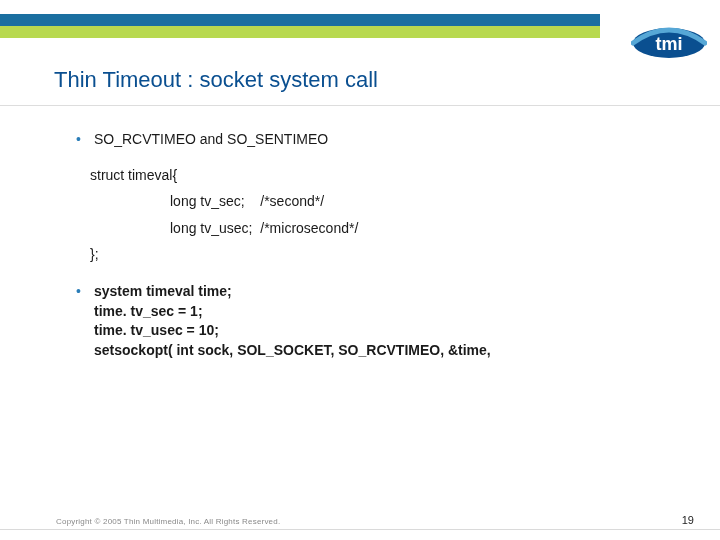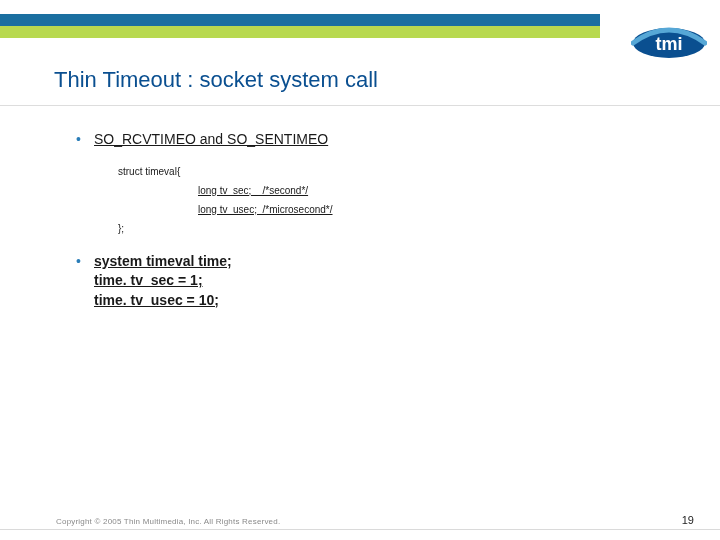--- a/index.html
+++ b/index.html
@@ -80,39 +80,38 @@
   ul.bullets {
     list-style: none;
     margin: 0;
     padding: 0;
   }
   ul.bullets li {
     position: relative;
     padding-left: 24px;
     margin-bottom: 10px;
     line-height: 1.4;
-    text-decoration: underline;
   }
   ul.bullets li::before {
     content: "•";
     position: absolute;
     left: 6px;
     top: 0;
     color: #2a7db8;
     font-size: 14px;
   }
 
   .code-block {
-    margin-left: 48px;
+    margin-left: 20px;
     margin-top: 12px;
     margin-bottom: 14px;
-    font-size: 10px;
+    font-size: 14px;
     line-height: 1.9;
   }
-  .code-ind1 { padding-left: 80px; display: block; text-decoration: underline; }
+  .code-ind1 { padding-left: 80px; display: block; }
 
   .bold-block {
     font-weight: 700;
     margin-left: 24px;
     font-size: 14px;
     line-height: 1.4;
   }
 
   .footer {
     position: absolute;
@@ -169,20 +168,21 @@
     <span class="code-ind1">long tv_usec;&nbsp;&nbsp;/*microsecond*/</span>
     <div>};</div>
   </div>
 
   <ul class="bullets">
     <li>
       <div class="bold-block" style="margin-left:0;">
         <div>system timeval time;</div>
         <div>time. tv_sec = 1;</div>
         <div>time. tv_usec = 10;</div>
+        <div>setsockopt( int sock, SOL_SOCKET, SO_RCVTIMEO, &amp;time,</div>
       </div>
     </li>
   </ul>
 </div>
 
 <div class="footer">
   <div class="copyright">Copyright © 2005 Thin Multimedia, Inc.  All Rights Reserved.</div>
   <div class="pagenum">19</div>
 </div>
 

